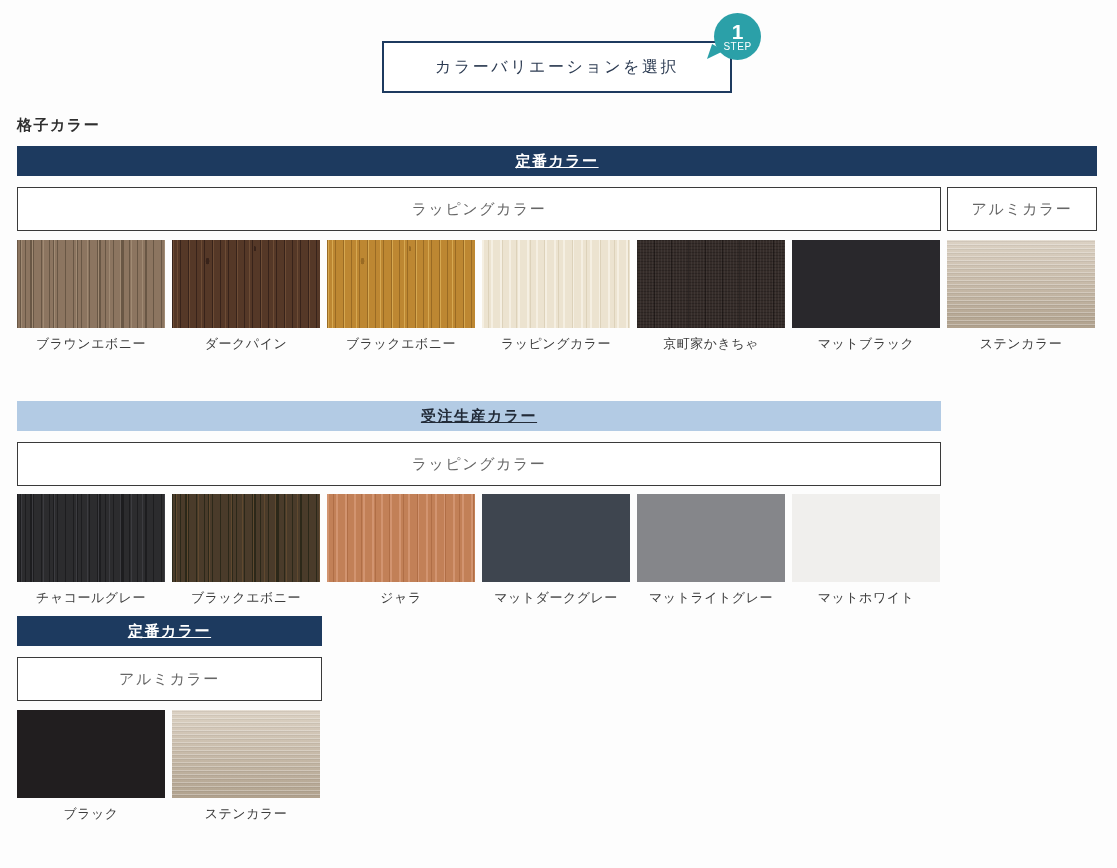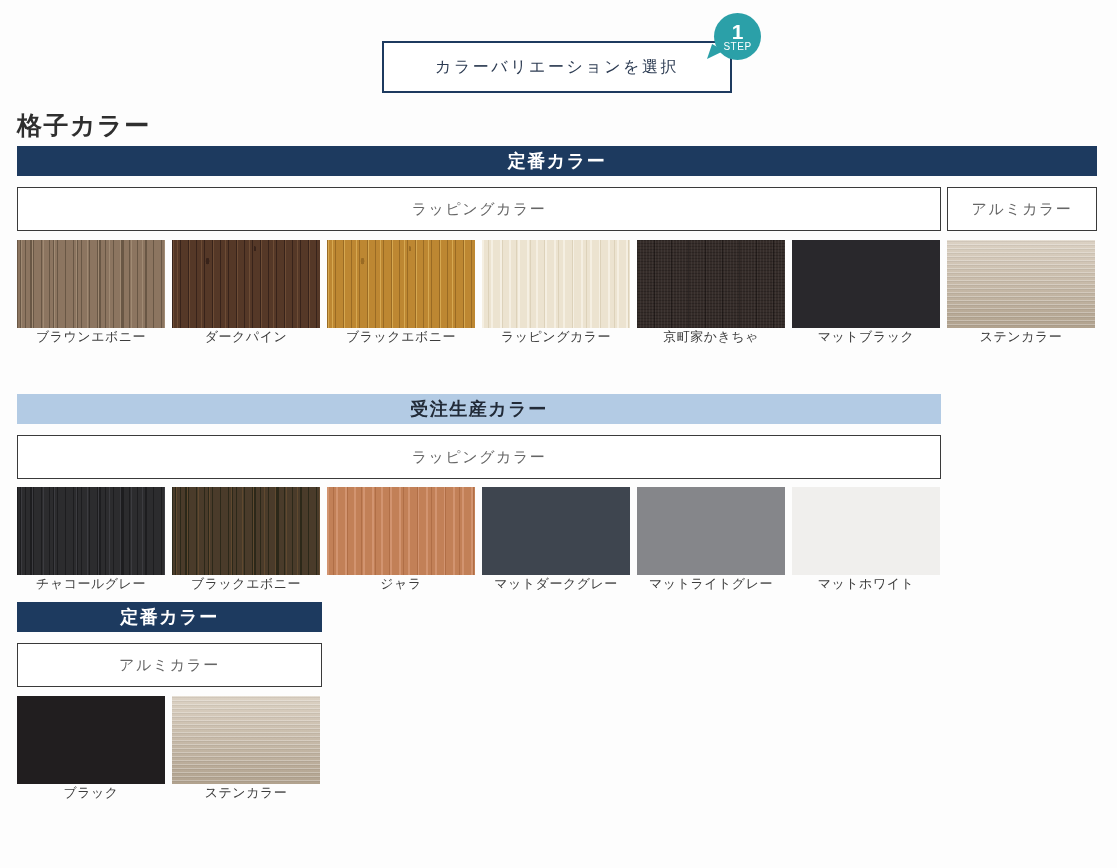--- a/index.html
+++ b/index.html
@@ -36,28 +36,28 @@
     width: 17px; height: 15px;
     background: var(--badge-teal, #2ba0a8);
     clip-path: polygon(0 100%, 30% 0, 100% 45%);
   }
   .badge-num  { color: #fff; font-size: 21px; font-weight: bold; line-height: 21px; }
   .badge-step { color: #fff; font-size: 10px; letter-spacing: 0.5px; line-height: 10px; }
 
   
   .section-heading {
     margin-top: 19px;
-    font-size: 25px; font-weight: bold; letter-spacing: 1.5px;
+    font-size: 15px; font-weight: bold; letter-spacing: 1.5px;
     color: var(--heading-text, #2f2f2f);
     line-height: 26px;
   }
   .bar {
     height: 30px; margin-top: 8px;
     display: flex; align-items: center; justify-content: center;
-    font-size: 18px; font-weight: bold; letter-spacing: 1.5px;
+    font-size: 15px; font-weight: bold; letter-spacing: 1.5px; text-decoration: underline;
   }
   .bar-navy { background: var(--navy, #1d3a5f); color: #ffffff; }
   .bar-blue { background: var(--light-blue, #b3cbe4); color: var(--bar-blue-text, #222b38); }
   .w-full   { width: 1080px; }
   .w-wrap   { width: 924px; }
   .w-narrow { width: 305px; }
 
   .box-row { display: flex; gap: 6px; margin-top: 11px; }
   .cat-box {
     height: 44px; background: #fff;
@@ -71,21 +71,21 @@
   .cat-box.block { margin-top: 11px; }
 
   .swatch-row { display: flex; gap: 7px; margin-top: 9px; }
   .swatch { width: 148px; flex: 0 0 auto; }
   .swatch-img {
     width: 148px; height: 88px;
     background-color: var(--base, #888);
     cursor: pointer;
   }
   .swatch-label {
-    text-align: center;
+    margin-top: 7px; text-align: center;
     font-size: 13px; letter-spacing: 0.5px;
     color: var(--label-text, #3c3c3c);
     white-space: nowrap;
   }
 
   
   .tx-flat { background-image: linear-gradient(var(--base), var(--base)); }
   .tx-wood {
     background-image:
       repeating-linear-gradient(90deg, var(--dark) 0 1px, transparent 1px 8px),

